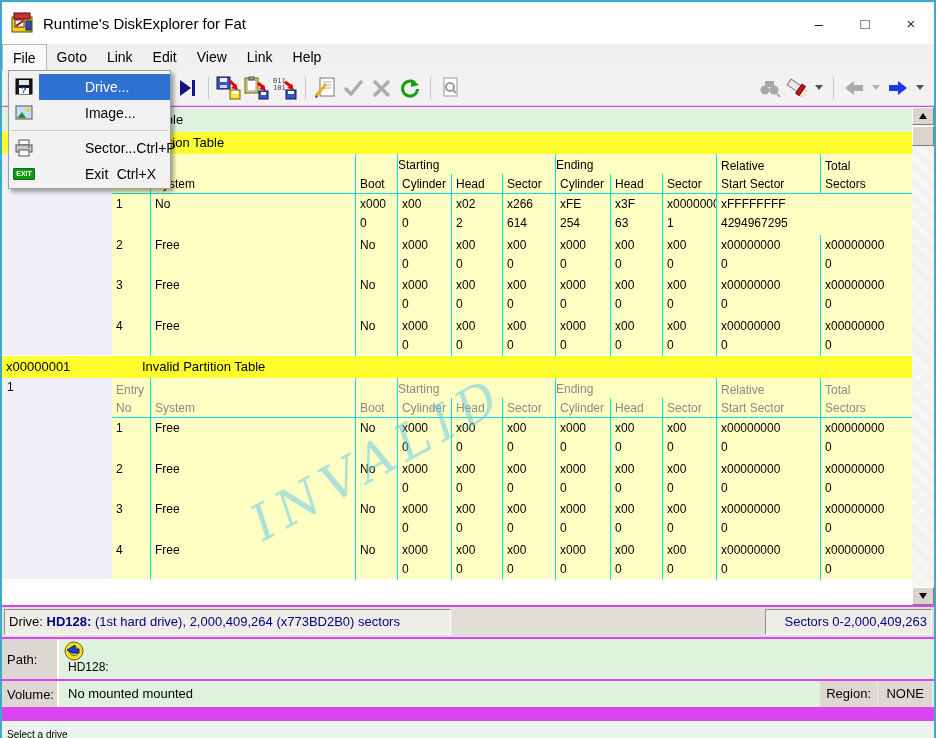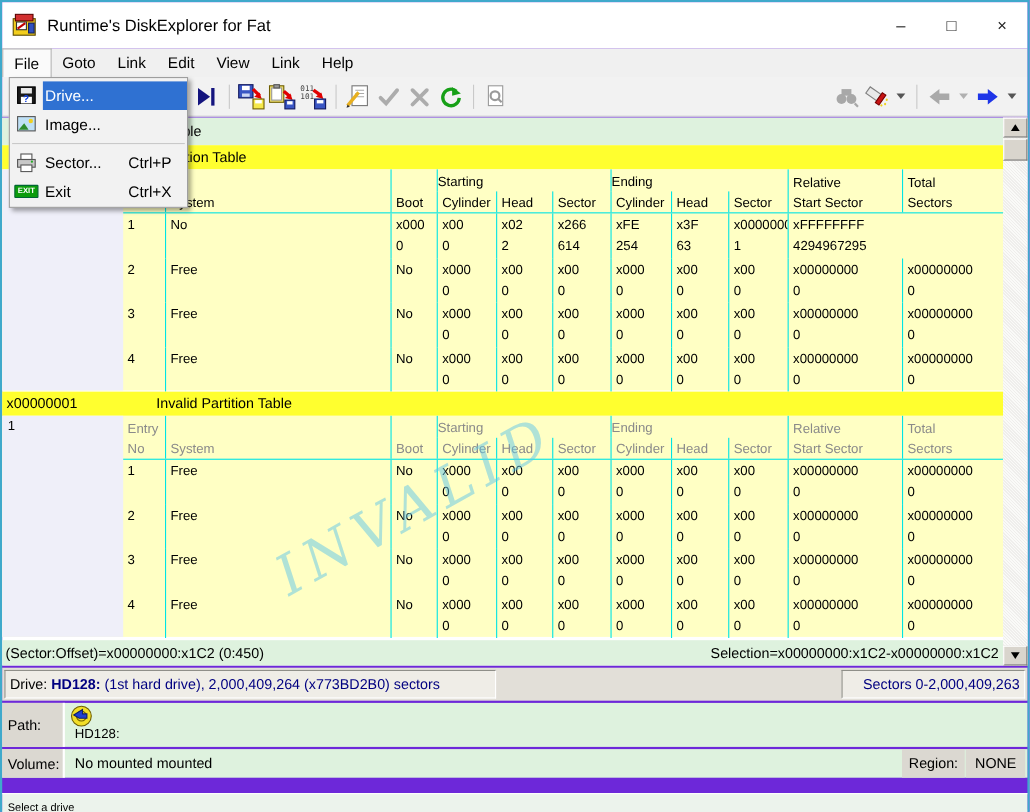--- a/index.html
+++ b/index.html
@@ -1,17 +1,17 @@
 <!DOCTYPE html>
 <html><head>
 <meta charset="utf-8">
 <style>
   html,body{margin:0;padding:0;width:936px;height:738px;overflow:hidden;background:#fff;
     font-family:"Liberation Sans","DejaVu Sans",sans-serif;}
-  .win{position:absolute;inset:0;border:2px solid #3FA9CB;background:#6d28d9;}
+  .win{position:absolute;inset:0;border:2px solid #3FA9CB;background:#d946ef;}
   .abs{position:absolute;}
   
   .titlebar{left:0;top:0;width:932px;height:42px;background:#fff;display:flex;align-items:center;}
   .appicon{width:24px;height:22px;margin-left:9px;}
   .title{font-size:15px;color:#000;margin-left:8px;}
   .wctrls{margin-left:auto;display:flex;height:100%;}
   .wbtn{width:46px;height:100%;display:flex;align-items:center;justify-content:center;font-size:15px;color:#222;}
   
   .menubar{left:0;top:42px;width:932px;height:26px;background:#F0F0F0;display:flex;align-items:stretch;font-size:14px;}
   .mitem{padding:3px 10px;display:flex;align-items:center;color:#000;}
@@ -22,21 +22,21 @@
   .tbtn{width:28px;height:26px;display:flex;align-items:center;justify-content:center;}
   .tsep{width:1px;height:22px;background:#C9C9C9;margin:0 6px;}
   .caret{width:0;height:0;border-left:4px solid transparent;border-right:4px solid transparent;border-top:5px solid #555;margin:0 4px;}
   .caret.dim{border-top-color:#B0B0B0;}
   .rgroup{margin-left:auto;display:flex;align-items:center;margin-right:6px;}
   
   .popup{left:6px;top:68px;width:163px;height:119px;background:#F2F2F2;border:1px solid #9E9E9E;
     box-shadow:3px 3px 4px rgba(0,0,0,.35);z-index:60;padding:3px 0;box-sizing:border-box;font-size:14px;}
   .pitem{height:26px;display:flex;align-items:center;}
   .pitem .ico{width:30px;display:flex;justify-content:center;align-items:center;flex:none;}
-  .pitem .lab{padding-left:2px;}
+  .pitem .lab{padding-left:2px;margin-left:44px;}
   .pitem .sc{margin-left:auto;padding-right:14px;text-align:center;}
   .pitem.hl .hlbox{background:#2F71D2;color:#fff;}
   .hlbox{flex:1;display:flex;align-items:center;height:100%;}
   .psep{height:1px;background:#C9C9C9;margin:4px 2px;}
   .exiticon{background:#0C9C0C;color:#fff;border:1px solid #063;font-size:7px;font-weight:bold;
     padding:1px 2px;line-height:8px;border-radius:1px;}
   
   .content{left:0;top:105px;width:932px;height:498px;background:#fff;}
   .locbar{left:0;top:0;width:910px;height:25px;background:#DEF2DE;font-size:13px;line-height:25px;color:#000;}
   .locbar span{margin-left:99px;}
@@ -700,24 +700,20 @@
                 <div class="tcell">
                   <div class="l">x00000000</div>
                   <div class="l">0</div>
                 </div>
               </div>
             </div>
         </div>
       </div>
     </div>
 
-    <div class="abs statrow">
-      <span class="lft">(Sector:Offset)=x00000000:x1C2 (0:450)</span>
-      <span class="rgt">Selection=x00000000:x1C2-x00000000:x1C2</span>
-    </div>
 
     <div class="abs sbar">
       <div class="sbtn" style="top:0;">
           <span class="tri-up"></span>
         </div>
       <div class="sthumb"></div>
       <div class="sbtn" style="top:480px;">
           <span class="tri-dn"></span>
         </div>
     </div>

